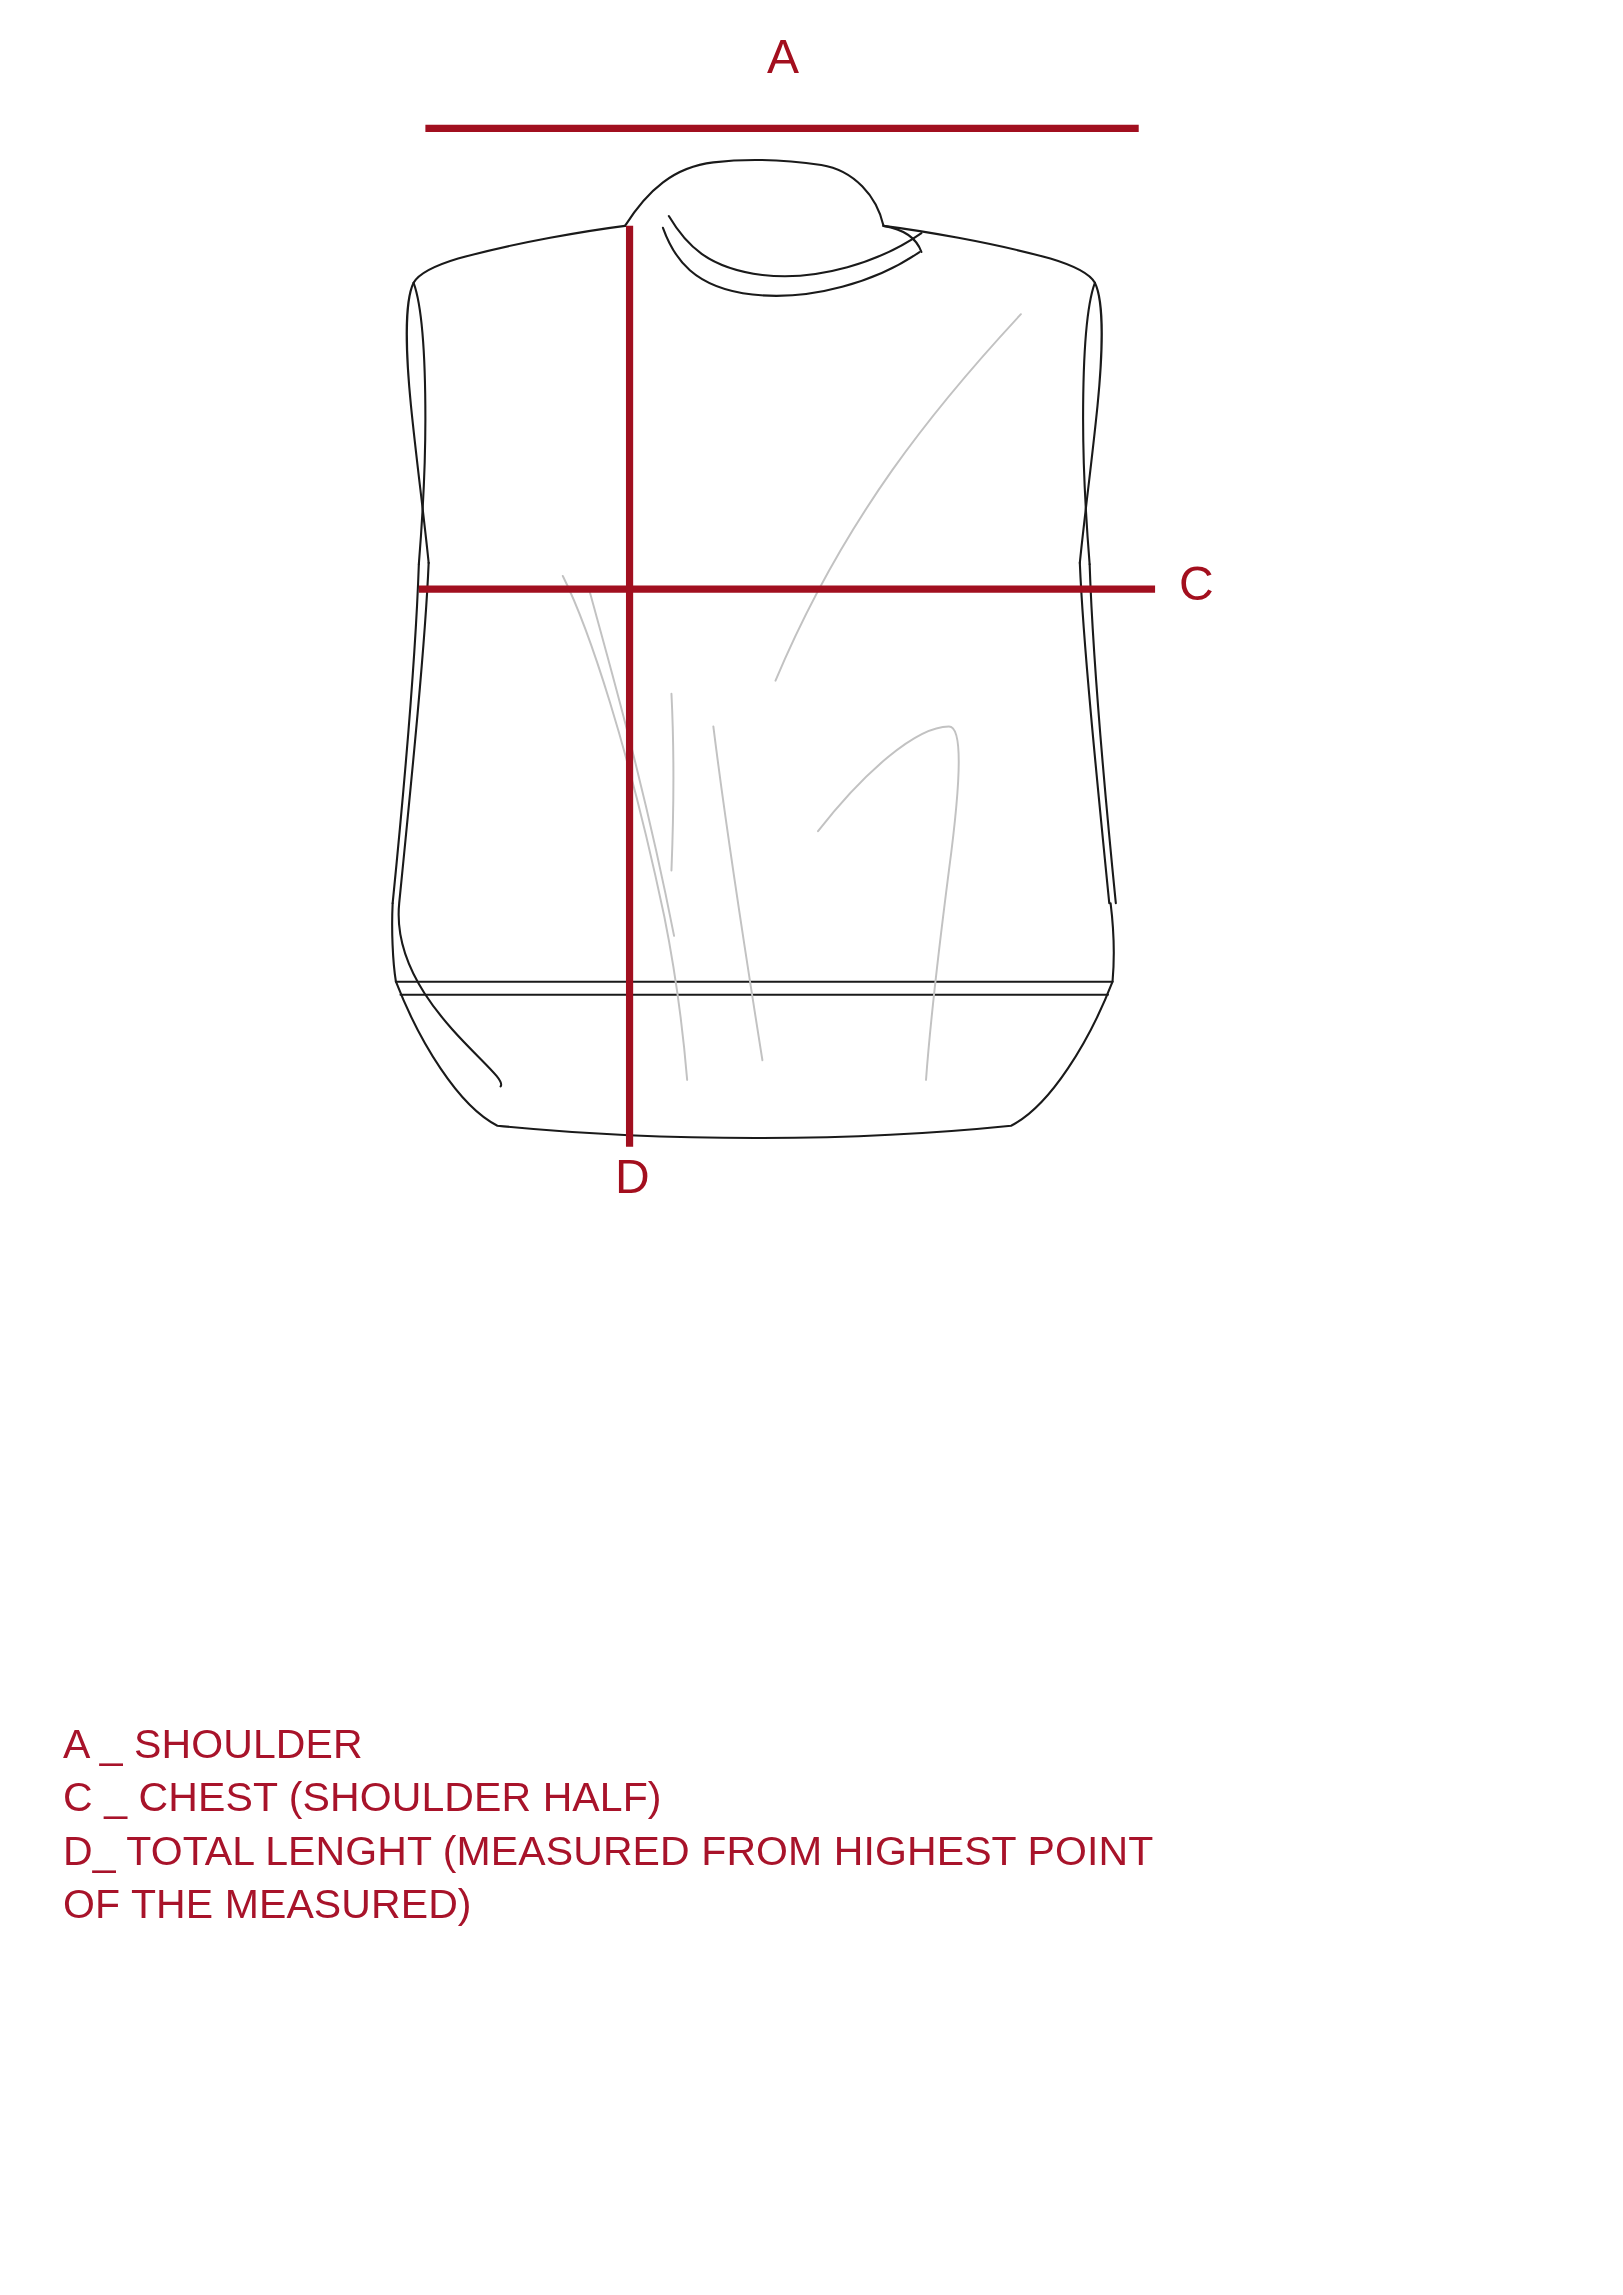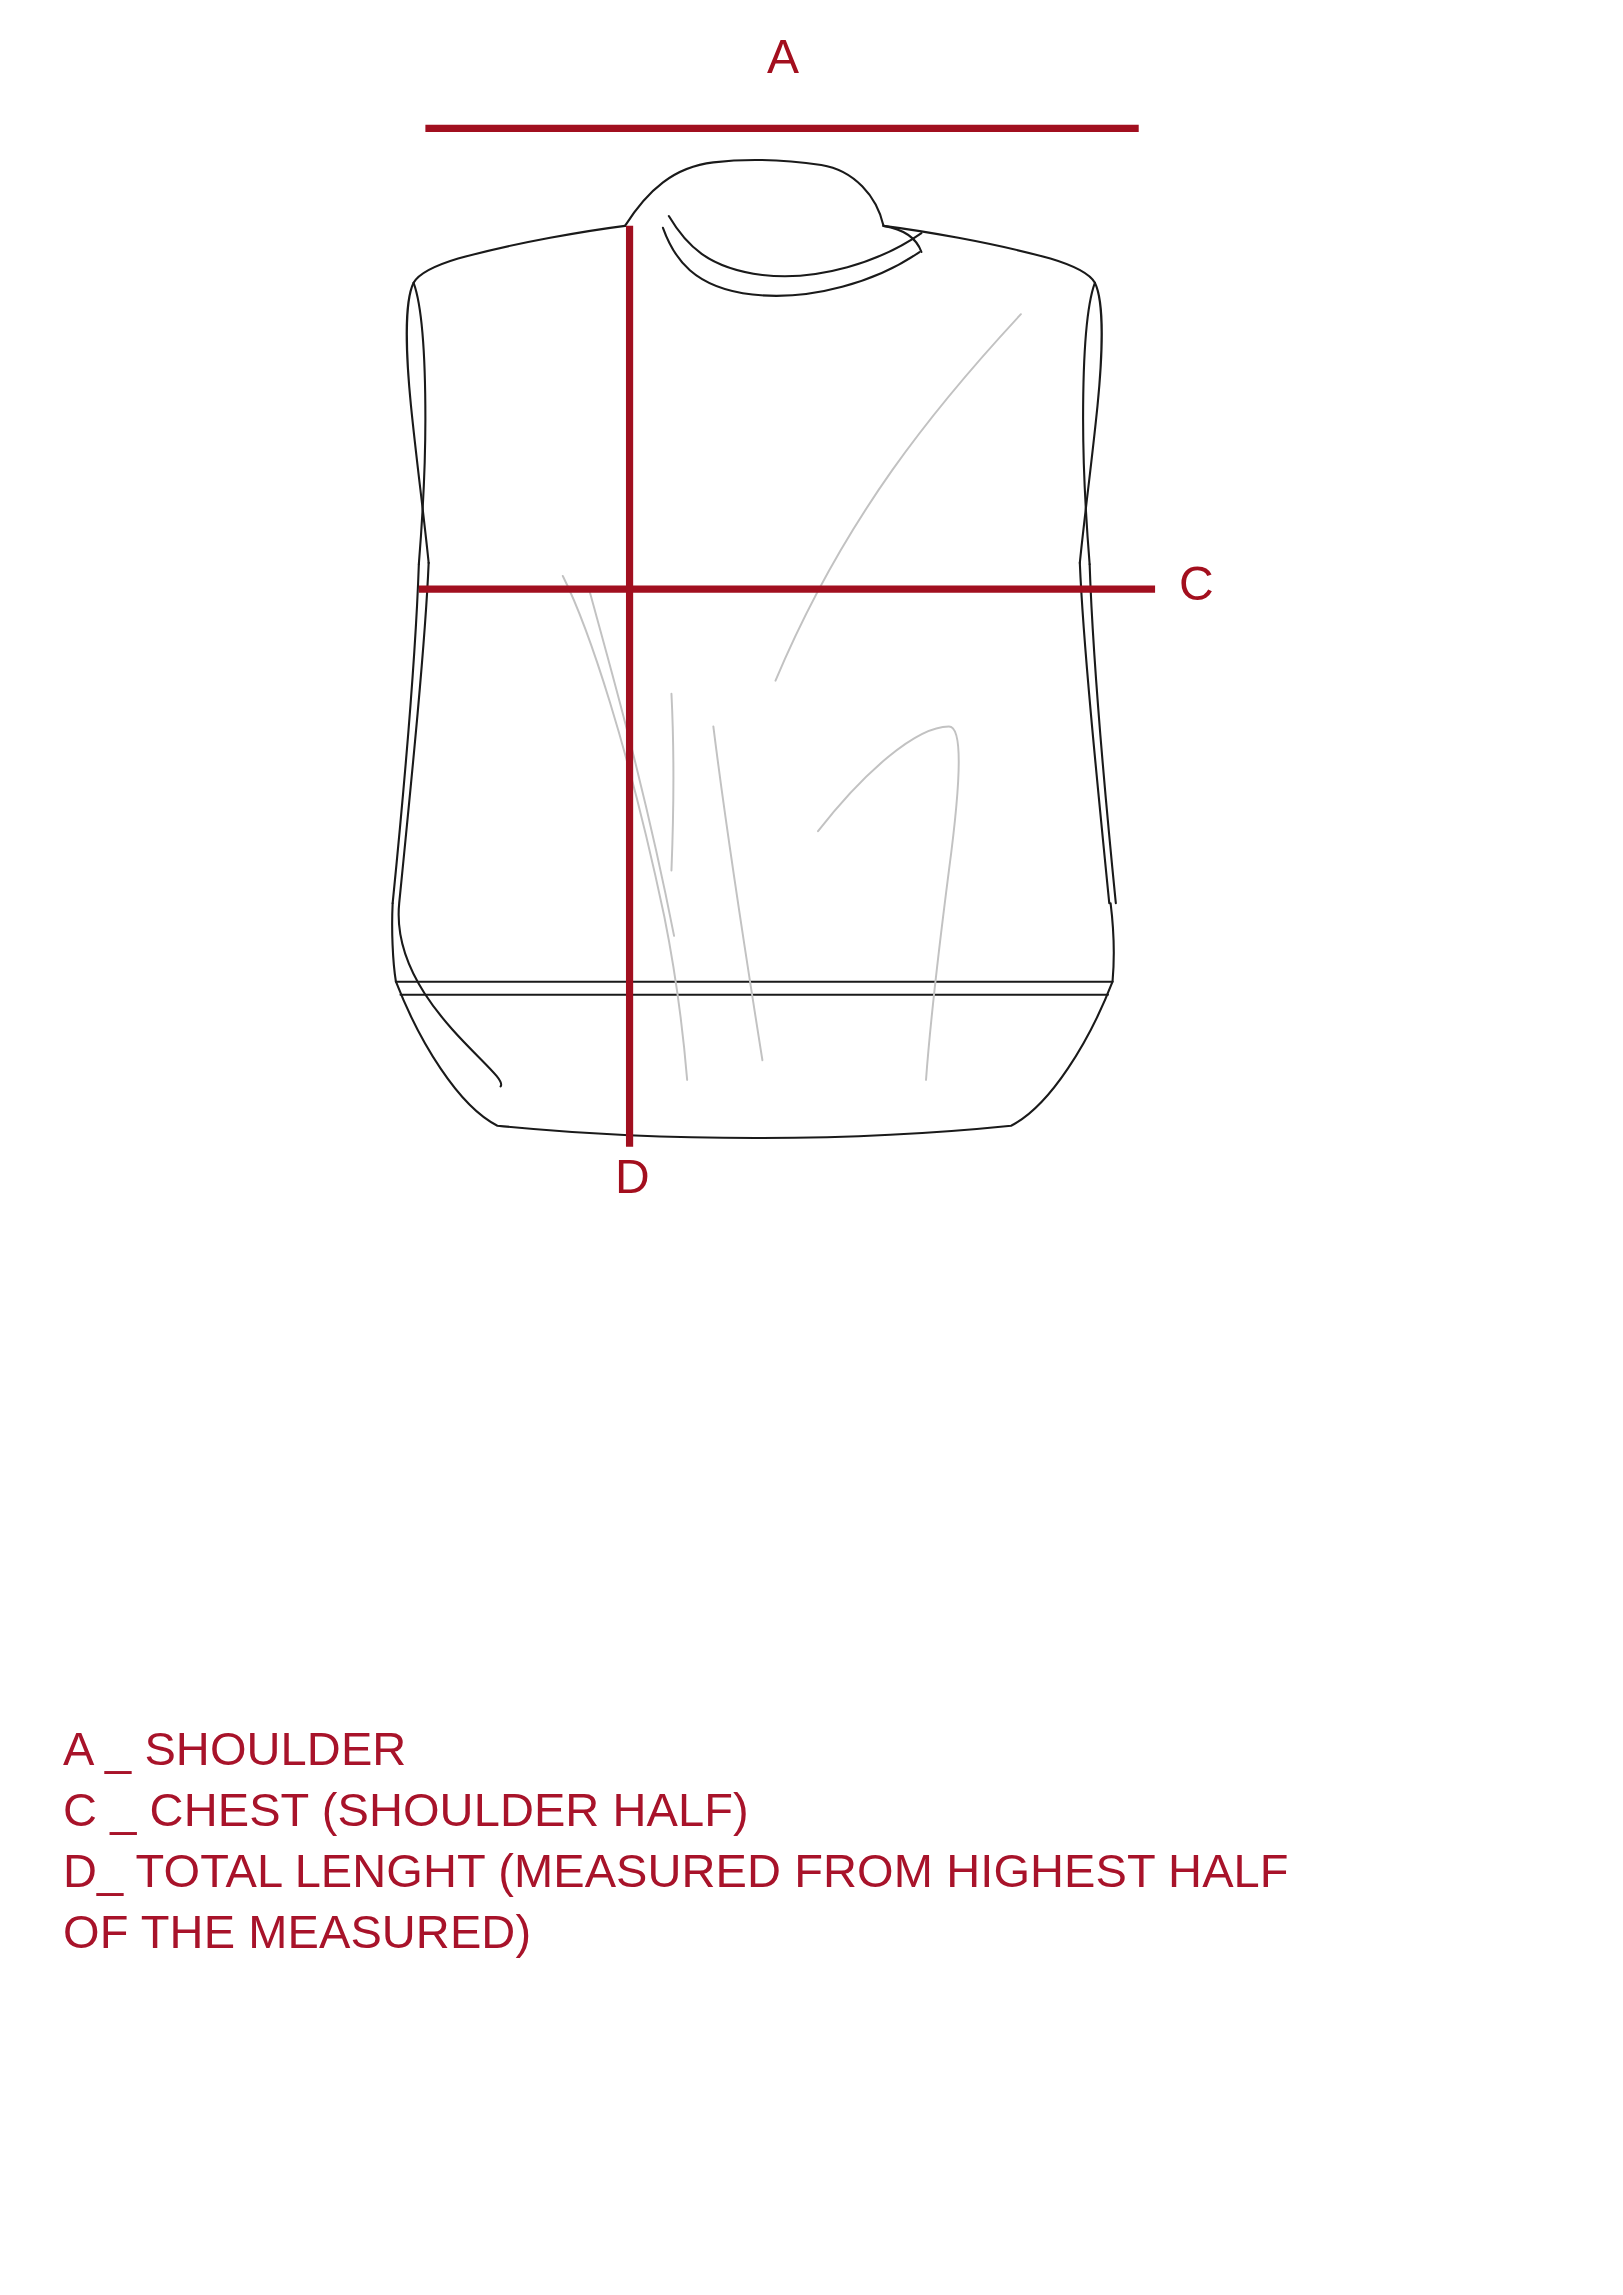--- a/index.html
+++ b/index.html
@@ -42,21 +42,21 @@
   #label-a { left: 767px; top: 33px; }
   #label-c { left: 1179px; top: 560px; }
   #label-d { left: 615px; top: 1153px; }
 
   #legend {
     position: absolute;
     left: 63px;
     top: 1718px;
     width: 1505px;
     color: #a8132a;
-    font-size: 47px;
+    font-size: 41px;
     line-height: 1.30;
     font-family: "Liberation Sans", sans-serif;
     letter-spacing: 0.1px;
   }
   #legend div { white-space: pre; }
 </style>
 </head>
 <body>
 
 <div id="sheet">
@@ -122,18 +122,18 @@
     </svg>
 
     <span class="label-letter" id="label-a">A</span>
     <span class="label-letter" id="label-c">C</span>
     <span class="label-letter" id="label-d">D</span>
   </div>
 
   <div id="legend">
     <div>A _ SHOULDER</div>
     <div>C _ CHEST (SHOULDER HALF)</div>
-    <div>D_ TOTAL LENGHT (MEASURED FROM HIGHEST HALF</div>
+    <div>D_ TOTAL LENGHT (MEASURED FROM HIGHEST POINT</div>
     <div>OF THE MEASURED)</div>
   </div>
 
 </div>
 
 
 </body></html>

